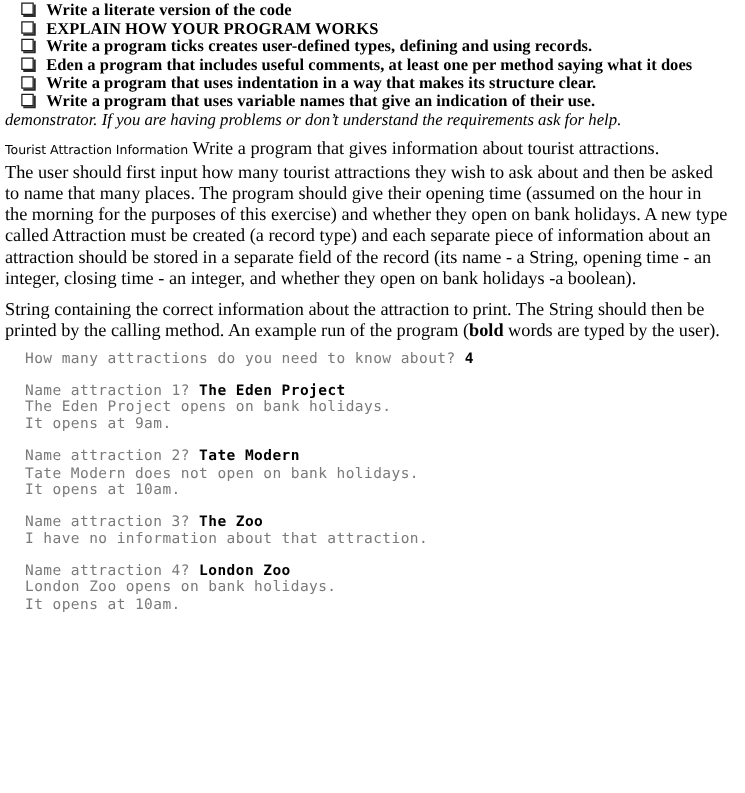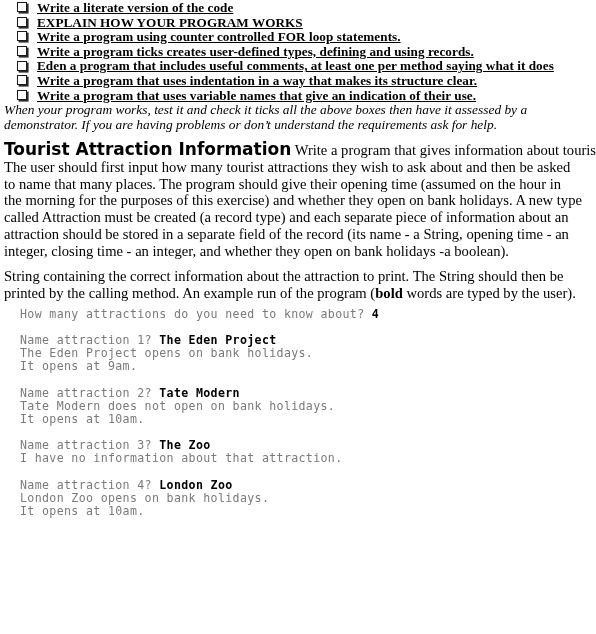--- a/index.html
+++ b/index.html
@@ -21,21 +21,20 @@
     padding: 0;
     list-style: none;
     padding-top: 1px;
   }
   .check-row {
     display: flex;
     align-items: center;
     height: 14.6px;
     line-height: 14.6px;
     white-space: nowrap;
-    text-decoration: underline;
   }
   .check-box-cell {
     width: 37px;
     min-width: 37px;
     padding-left: 17px;
     box-sizing: border-box;
     display: flex;
     align-items: center;
     height: 14.6px;
   }
@@ -70,22 +69,22 @@
   
   .para {
     font-size: 14.6px;
     line-height: 16.9px;
     padding-left: 4px;
     white-space: nowrap;
   }
   .para-line { display: block; }
   .lead-head {
     font-family: "DejaVu Sans", "Liberation Sans", sans-serif;
-    font-weight: bold;
-    font-size: 17px;
+    font-weight: normal;
+    font-size: 10px;
   }
   .bold-inline { font-weight: bold; }
   .gap { height: 8px; }
 
   
   #transcript {
     font-family: "DejaVu Sans Mono", "Liberation Mono", monospace;
     font-size: 11.6px;
     line-height: 13.15px;
     color: #7a7a7a;
@@ -115,26 +114,20 @@
       <li class="check-row">
         <span class="check-box-cell">
           <span class="wingding-box"></span>
         </span>
         <span class="check-label">EXPLAIN HOW YOUR PROGRAM WORKS</span>
       </li>
       <li class="check-row">
         <span class="check-box-cell">
           <span class="wingding-box"></span>
         </span>
-        <span class="check-label">Write a program using counter controlled FOR loop statements.</span>
-      </li>
-      <li class="check-row">
-        <span class="check-box-cell">
-          <span class="wingding-box"></span>
-        </span>
         <span class="check-label">Write a program ticks creates user-defined types, defining and using records.</span>
       </li>
       <li class="check-row">
         <span class="check-box-cell">
           <span class="wingding-box"></span>
         </span>
         <span class="check-label">Eden a program that includes useful comments, at least one per method saying what it does</span>
       </li>
       <li class="check-row">
         <span class="check-box-cell">
@@ -144,21 +137,20 @@
       </li>
       <li class="check-row">
         <span class="check-box-cell">
           <span class="wingding-box"></span>
         </span>
         <span class="check-label">Write a program that uses variable names that give an indication of their use.</span>
       </li>
     </ul>
 
   <div id="note-block">
-      <div class="italic-note">When your program works, test it and check it ticks all the above boxes then have it assessed by a</div>
       <div class="italic-note">demonstrator.  If you are having problems or don’t understand the requirements ask for help.</div>
     </div>
 
   <div class="gap"></div>
 
   <div class="para">
     <span class="para-line"><span class="lead-head">Tourist Attraction Information</span><span> Write a program that gives information about tourist attractions.</span></span>
     <span id="intro-rest"><span class="para-line">The user should first input how many tourist attractions they wish to ask about and then be asked</span><span class="para-line">to name that many places. The program should give their opening time (assumed on the hour in</span><span class="para-line">the morning for the purposes of this exercise) and whether they open on bank holidays. A new type</span><span class="para-line">called Attraction must be created (a record type) and each separate piece of information about an</span><span class="para-line">attraction should be stored in a separate field of the record (its name - a String, opening time - an</span><span class="para-line">integer, closing time - an integer, and whether they open on bank holidays -a boolean).</span></span>
   </div>
 

